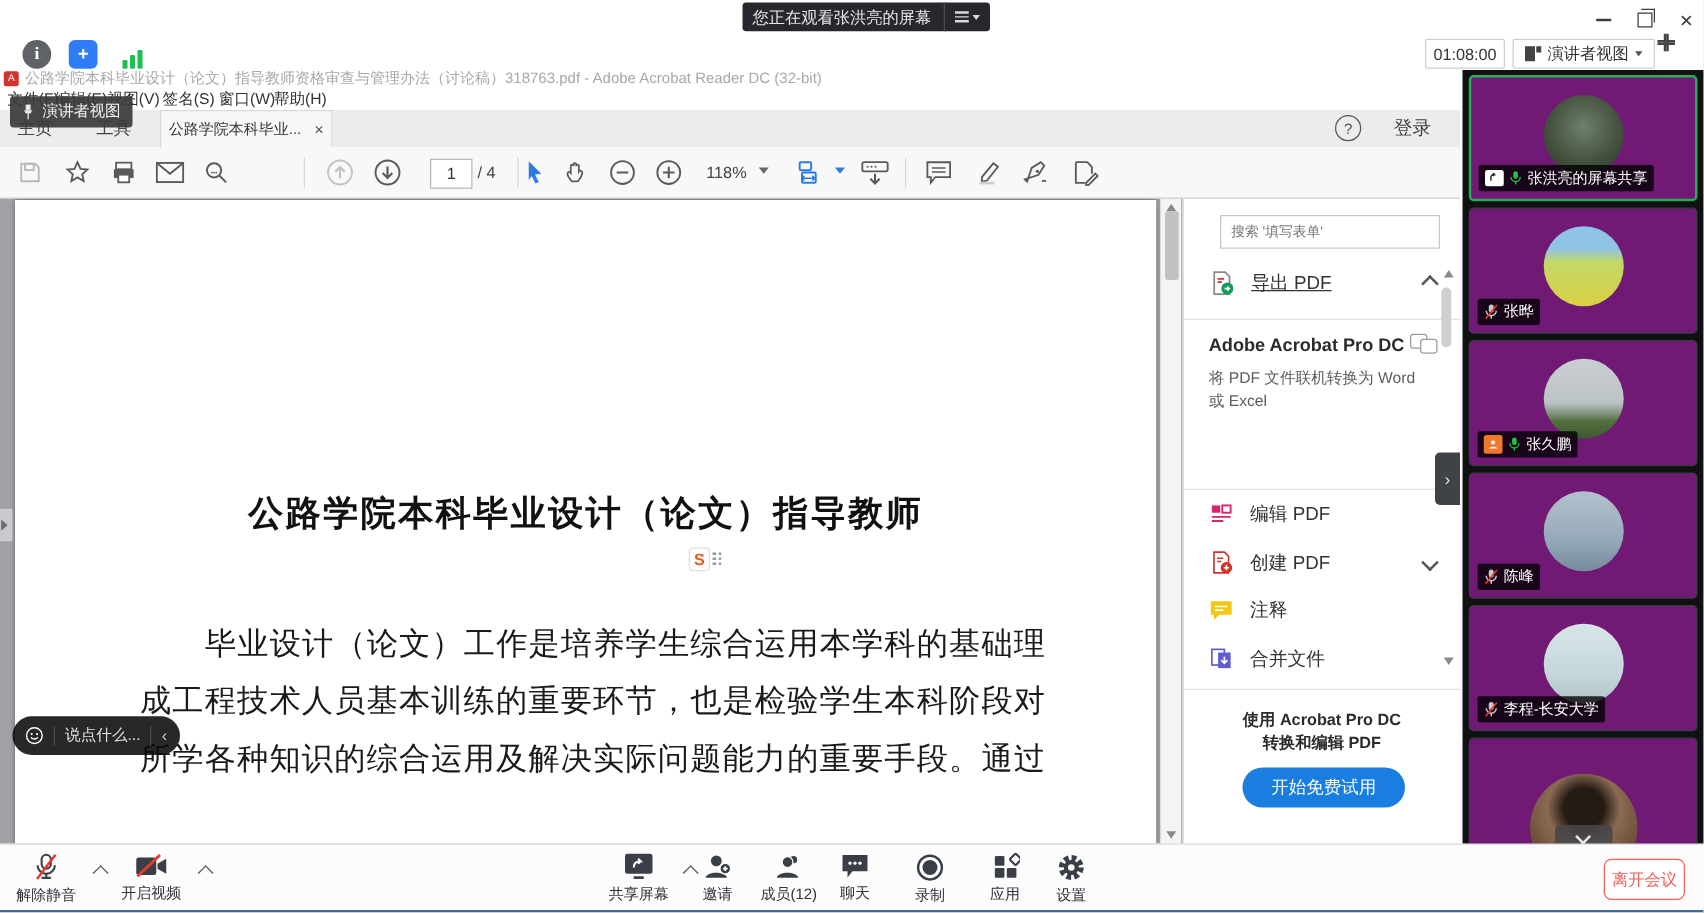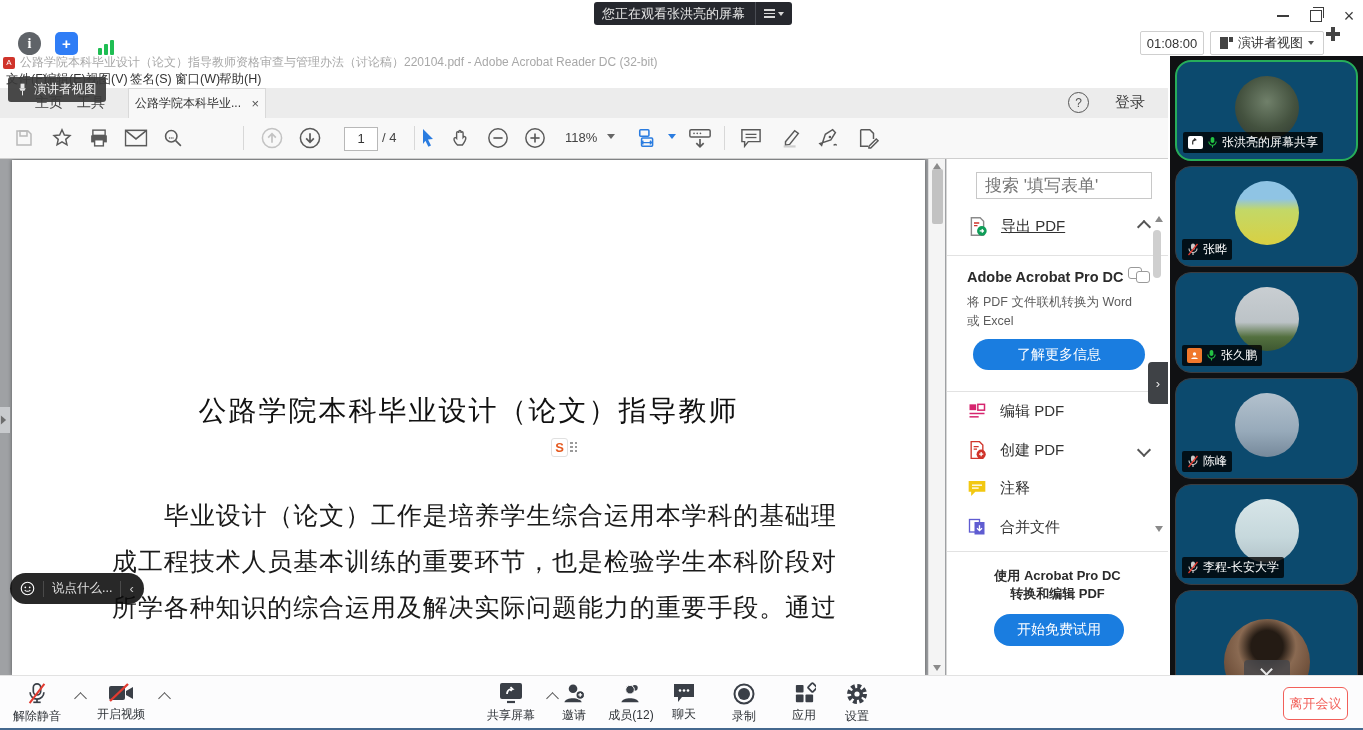--- a/index.html
+++ b/index.html
@@ -51,56 +51,56 @@
   .tb svg{display:block;}
   .tb-sep{position:absolute;top:8px;width:1px;height:24px;background:#d8d8d8;}
   .page-input{position:absolute;left:344px;top:9px;width:32px;height:22px;border:1px solid #b8b8b8;background:#fff;font-size:13px;color:#333;
     text-align:center;line-height:22px;}
   .page-total{position:absolute;left:382px;top:12px;font-size:13px;color:#444;}
   .zoom-label{position:absolute;left:565px;top:12px;font-size:13px;color:#444;cursor:pointer;}
   .tb-caret{position:absolute;width:0;height:0;border-left:4px solid transparent;border-right:4px solid transparent;border-top:5px solid #666;cursor:pointer;}
   
   .doc-area{left:0;top:159px;width:1168px;height:516px;background:#9fa1a4;overflow:hidden;}
   .page{position:absolute;left:12px;top:1px;width:913px;height:515px;background:#fff;box-shadow:0 0 4px rgba(0,0,0,.45);overflow:hidden;}
-  .doc-title{position:absolute;left:0;width:100%;text-align:center;font-weight:normal;font-size:28px;color:#111;letter-spacing:2px;font-family:"Liberation Sans",sans-serif;}
+  .doc-title{position:absolute;left:0;width:100%;text-align:center;font-weight:bold;font-size:28px;color:#111;letter-spacing:2px;font-family:"Liberation Sans",sans-serif;}
   .doc-body{position:absolute;left:100px;top:336px;width:724px;font-family:"Liberation Serif",serif;color:#1a1a1a;}
   .doc-line{height:46px;line-height:40px;font-size:25px;text-align:justify;text-align-last:justify;white-space:nowrap;}
   .doc-line.indent{padding-left:52px;}
   .sogou{position:absolute;left:539px;top:278px;width:30px;height:18px;display:flex;align-items:center;gap:2px;}
   .sogou .s{width:15px;height:17px;background:#fff;border:1px solid #e0e0e0;border-radius:3px;color:#e5591f;font-weight:bold;font-size:13px;display:flex;align-items:center;justify-content:center;}
   .sogou .dots{display:grid;grid-template-columns:3px 3px;grid-gap:1.5px;}
   .sogou .dots i{width:2.5px;height:2.5px;background:#9a9a9a;}
   .v-scroll{left:928px;top:159px;width:17px;height:516px;background:#f4f4f4;border-left:1px solid #dcdcdc;box-sizing:border-box;}
   .v-scroll .arrow{position:absolute;left:4px;width:0;height:0;border-left:4.5px solid transparent;border-right:4.5px solid transparent;}
   .v-thumb{position:absolute;left:3px;top:10px;width:11px;height:55px;background:#c2c2c2;border-radius:2px;}
   .tri-right{width:0;height:0;border-top:6px solid transparent;border-bottom:6px solid transparent;border-left:7px solid #6d6d6d;}
   
   .panel{left:946px;top:159px;width:222px;height:516px;background:#fff;border-left:1px solid #d6d6d6;box-sizing:border-box;}
   .search-box{position:absolute;left:29px;top:13px;width:176px;height:27px;border:1px solid #c8c8c8;background:#fff;box-sizing:border-box;
-    font-size:17px;color:#444;padding:0 8px;outline:none;}
+    font-size:11px;color:#444;padding:0 8px;outline:none;}
   .panel-row{position:absolute;left:20px;display:flex;align-items:center;gap:13px;font-size:15px;color:#323232;cursor:pointer;}
   .panel-divider{position:absolute;left:0;width:100%;height:1px;background:#e2e2e2;}
   .chev{width:8px;height:8px;border-right:2px solid #555;border-bottom:2px solid #555;}
   .chev.up{transform:rotate(-135deg);}
   .chev.down{transform:rotate(45deg);}
   .promo-title{position:absolute;left:20px;top:110px;font-size:14.5px;font-weight:bold;color:#2b2b2b;}
   .promo-text{position:absolute;left:20px;top:134px;font-size:12.5px;color:#5c5c5c;line-height:19px;}
   .blue-pill{position:absolute;background:#1a7de0;color:#fff;border-radius:17px;display:flex;align-items:center;justify-content:center;
     font-size:14px;cursor:pointer;}
   .panel-footer-title{position:absolute;left:0;width:100%;text-align:center;font-size:13px;font-weight:bold;color:#2b2b2b;line-height:18px;}
   .clouds{position:absolute;right:18px;top:108px;width:22px;height:16px;}
   .clouds i{position:absolute;border:1.4px solid #9a9a9a;border-radius:3px;width:12px;height:10px;background:#fff;}
   .clouds i:nth-child(1){left:0;top:0;}
   .clouds i:nth-child(2){right:0;bottom:0;}
   .panel-scroll-arrow{position:absolute;left:1155px;width:0;height:0;border-left:4.5px solid transparent;border-right:4.5px solid transparent;z-index:5;}
   .expander{left:1148px;top:362px;width:20px;height:42px;background:#3f4246;border-radius:4px 0 0 4px;display:flex;align-items:center;justify-content:center;
     color:#e8e8e8;font-size:13px;cursor:pointer;z-index:30;}
   
   .sidebar{left:1170px;top:56px;width:193px;height:619px;background:#101113;overflow:hidden;z-index:20;}
-  .tile{position:absolute;left:5px;width:183px;height:101px;background:#0c4a6e;border:1px solid #3a3d41;border-radius:16px;box-sizing:border-box;cursor:pointer;overflow:hidden;}
+  .tile{position:absolute;left:5px;width:183px;height:101px;background:#701a75;border:1px solid #3a3d41;border-radius:4px;box-sizing:border-box;cursor:pointer;overflow:hidden;}
   .tile.active{border:2px solid #27ad5a;}
   .avatar{position:absolute;left:50%;top:14px;transform:translateX(-50%);width:64px;height:64px;border-radius:50%;}
   .av1{background:radial-gradient(circle at 50% 40%,#70806a 0%,#44523f 55%,#2c3630 100%);}
   .av2{background:linear-gradient(180deg,#8fc4e4 0%,#8fc4e4 28%,#c3d867 45%,#d9d042 100%);}
   .av3{background:linear-gradient(180deg,#c9ced2 0%,#bcc3c7 55%,#53703f 78%,#3e5831 100%);}
   .av4{background:linear-gradient(180deg,#b3c1cd 0%,#97aaba 60%,#76899b 100%);}
   .av5{background:linear-gradient(180deg,#d7e5e8 0%,#c6d8dc 60%,#b2c3c9 100%);}
   .av6{width:86px;height:86px;top:28px;background:radial-gradient(circle at 50% 32%,#241b14 0%,#241b14 22%,#8a6a52 40%,#6e4f3a 66%,#503826 100%);}
   .name-tag{position:absolute;left:6px;bottom:6px;background:rgba(0,0,0,.78);border-radius:2px;color:#fff;font-size:12px;
     display:flex;align-items:center;gap:4px;padding:2px 5px;max-width:168px;white-space:nowrap;}
@@ -164,32 +164,32 @@
     <span class="layout-ico"></span>
     <span>演讲者视图</span>
     <span class="caret-down" style="border-top-color:#555;"></span>
   </div>
   <div class="abs" style="left:1333px;top:34px;z-index:40;cursor:pointer;">
     <span class="fs-ico"><i></i><i></i><i></i><i></i></span>
   </div>
 
   <div class="abs acro-title">
     <span class="pdf-badge">A</span>
-    <span>公路学院本科毕业设计（论文）指导教师资格审查与管理办法（讨论稿）220104.pdf - Adobe Acrobat Reader DC (32-bit)</span>
+    <span>公路学院本科毕业设计（论文）指导教师资格审查与管理办法（讨论稿）318763.pdf - Adobe Acrobat Reader DC (32-bit)</span>
   </div>
   <div class="abs menu-row">
     <span class="menu-item" style="left:6px;">文件(F)</span>
     <span class="menu-item" style="left:44px;">编辑(E)</span>
     <span class="menu-item" style="left:86px;">视图(V)</span>
     <span class="menu-item" style="left:130px;">签名(S)</span>
     <span class="menu-item" style="left:175px;">窗口(W)</span>
     <span class="menu-item" style="left:219px;">帮助(H)</span>
   </div>
   <div class="abs tab-row">
-    <span class="tab-plain" style="left:24px;width:50px;">主页</span>
+    <span class="tab-plain" style="left:3px;width:50px;">主页</span>
     <span class="tab-plain" style="left:66px;width:50px;">工具</span>
     <span class="tab-doc">
       <span>公路学院本科毕业...</span>
       <span class="x">×</span>
     </span>
   </div>
   <div class="help-login">
     <span class="q-circle">?</span>
     <span class="login-txt">登录</span>
   </div>
@@ -367,21 +367,20 @@
     <div class="panel-divider" style="top:96px;"></div>
     <div class="promo-title">Adobe Acrobat Pro DC</div>
     <span class="clouds">
         <i></i>
         <i></i>
       </span>
     <div class="promo-text">
       <div>将 PDF 文件联机转换为 Word</div>
       <div>或 Excel</div>
     </div>
-    <div class="blue-pill" style="left:26px;top:180px;width:172px;height:31px;">了解更多信息</div>
     <div class="panel-divider" style="top:232px;"></div>
     <div class="panel-row" style="top:242px;width:182px;">
       <svg width="20" height="20" viewBox="0 0 24 24">
           <rect x="3" y="4" width="8" height="7" fill="#d6246e"></rect>
           <rect x="13" y="4" width="8" height="7" fill="none" stroke="#d6246e" stroke-width="1.8"></rect>
           <line x1="3" y1="15" x2="21" y2="15" stroke="#d6246e" stroke-width="1.8"></line>
           <line x1="3" y1="19" x2="14" y2="19" stroke="#d6246e" stroke-width="1.8"></line>
         </svg>
       <span>编辑 PDF</span>
     </div>

